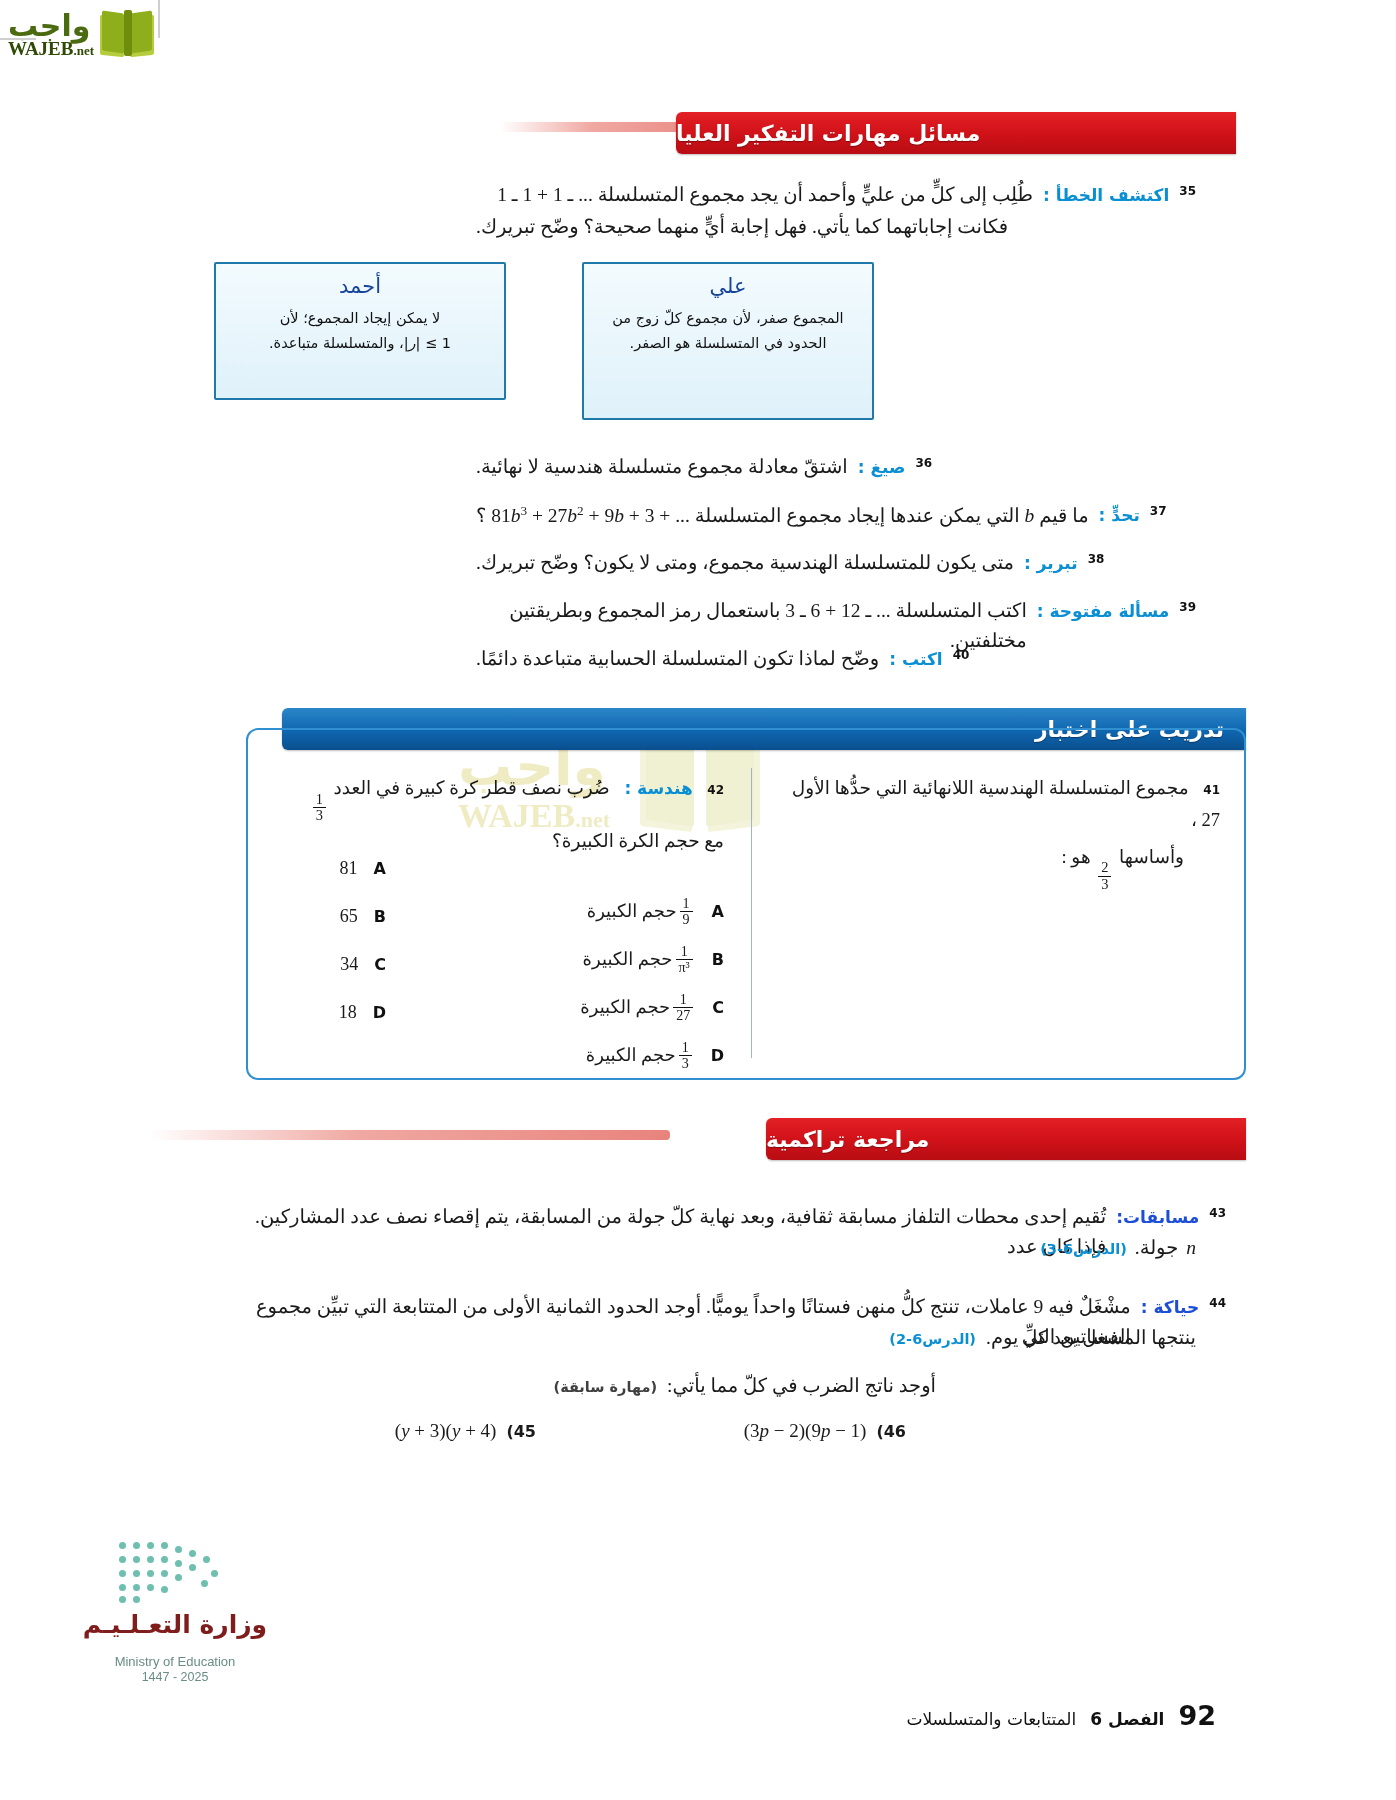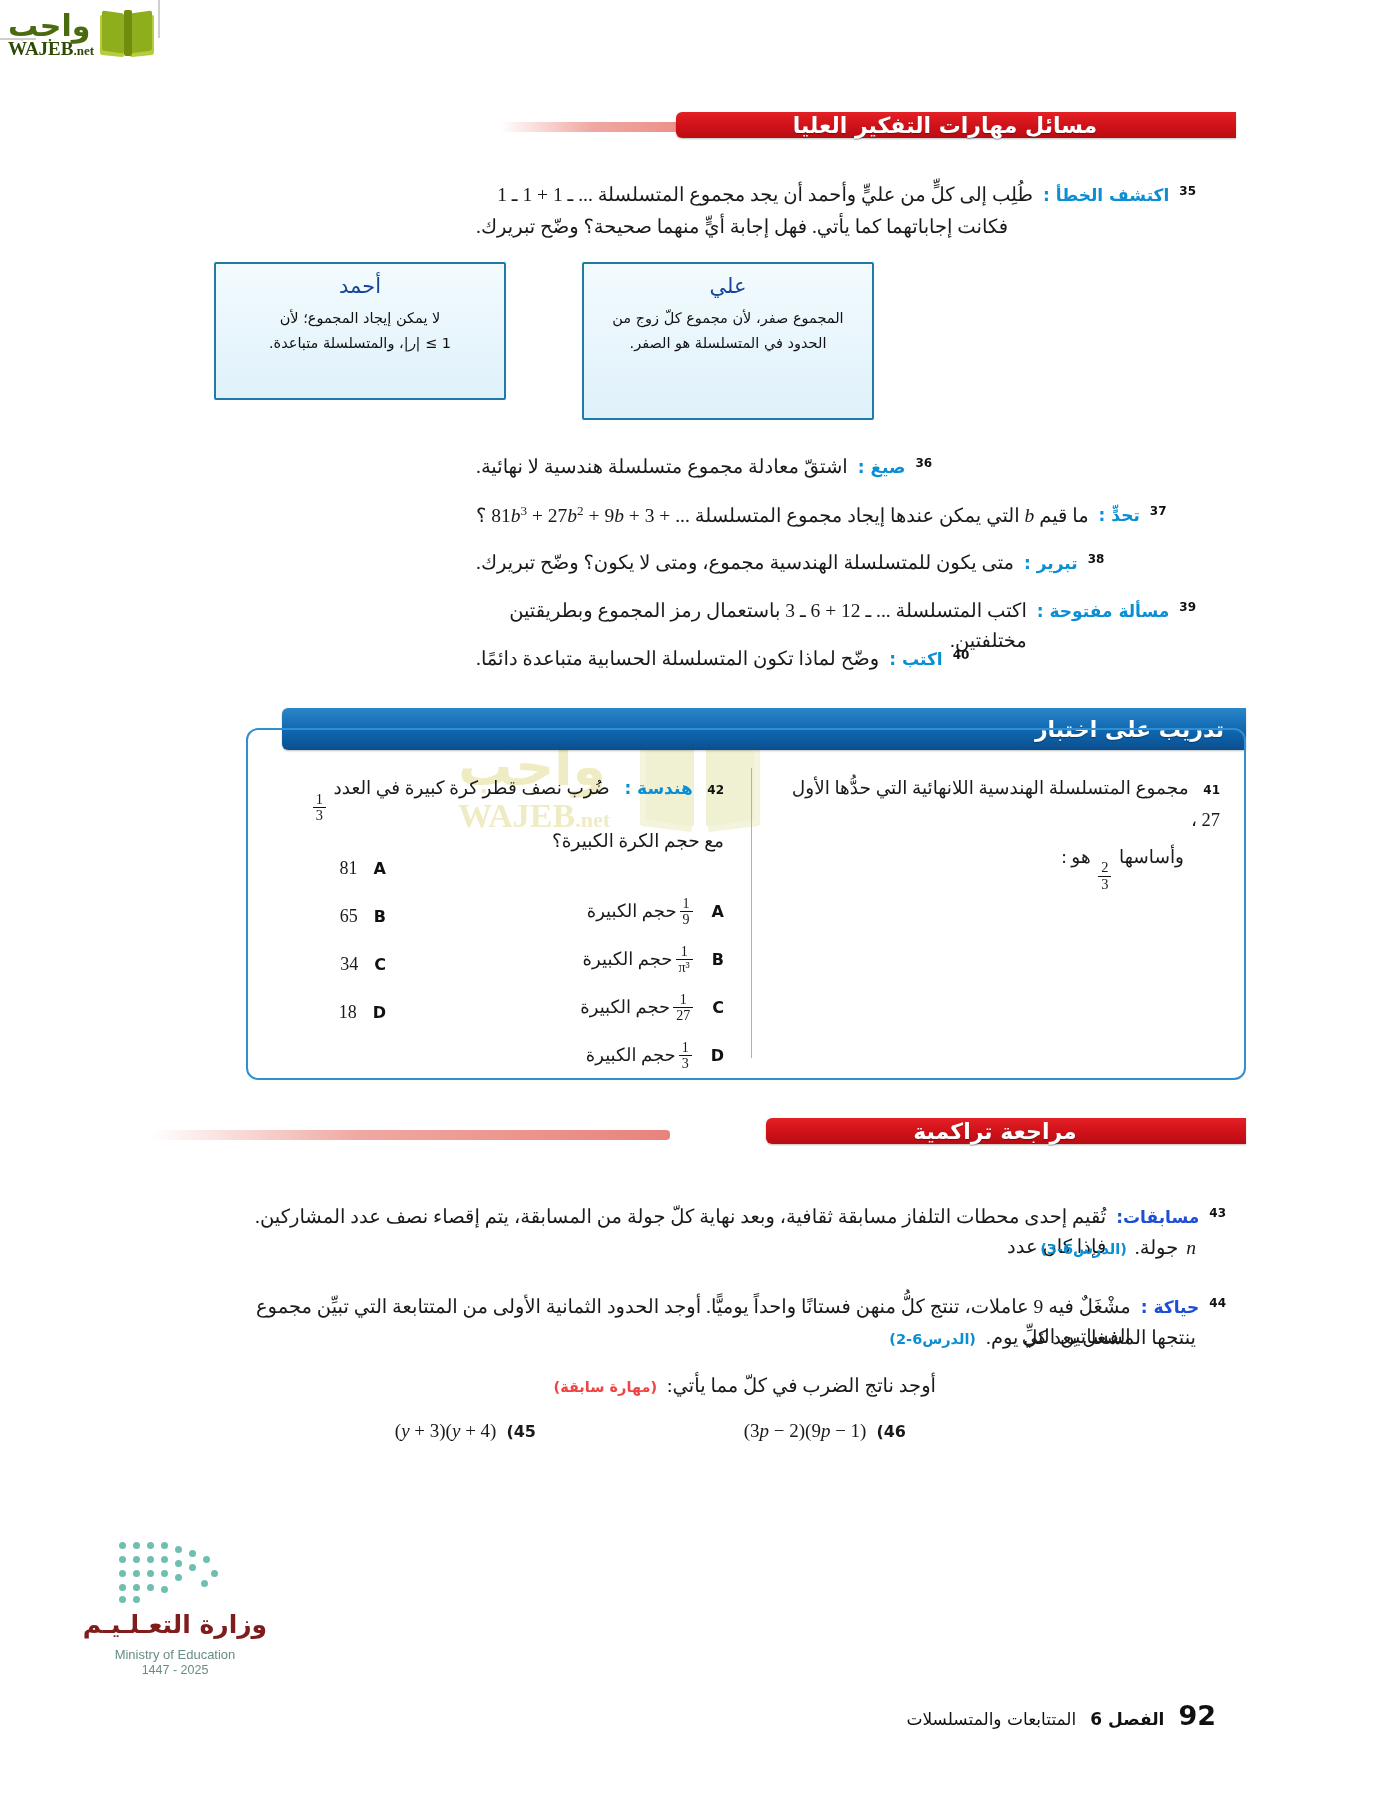--- a/index.html
+++ b/index.html
@@ -77,25 +77,25 @@
   .wm-big .wm-book { position:absolute; right: 10px; top: -6px; width: 120px; height: 110px; }
   .wm-big .wm-book span { position:absolute; border-radius:3px; }
   .wb1 { left:0;   top:12px; width:52px; height:88px; background:#dcd98b; transform: skewY(7deg);}
   .wb2 { left:6px; top:4px;  width:48px; height:90px; background:#cfcf6d; transform: skewY(9deg);}
   .wb3 { right:0;  top:12px; width:52px; height:88px; background:#dcd98b; transform: skewY(-7deg);}
   .wb4 { right:6px;top:4px;  width:48px; height:90px; background:#cfcf6d; transform: skewY(-9deg);}
 
   
   .banner-red {
     position: absolute;
-    height: 26px;
+    height: 42px;
     background: linear-gradient(180deg, #e32025 0%, #cf1118 55%, #b80d13 100%);
     border-radius: 6px 0 0 6px;
     box-shadow: 0 1px 2px rgba(0,0,0,.25);
-    display: flex; align-items: center; justify-content: center;
+    display: flex; align-items: center; justify-content: flex-end;
     padding-right: 22px;
     box-sizing: border-box;
   }
   .banner-red .btitle {
     font-family: "DejaVu Sans", sans-serif;
     font-weight: 700; font-size: 22px; color: #ffffff;
     text-shadow: 0 1px 1px rgba(0,0,0,.35);
     white-space: nowrap;
   }
   .banner-tail {
@@ -236,21 +236,21 @@
     position: absolute; width: 7px; height: 7px; border-radius: 50%;
     background: #6fbfb0;
   }
   .moe-ar {
     font-family: "DejaVu Sans", sans-serif;
     font-size: 25px; font-weight: 700; color: #7f1d1d;
     letter-spacing: 2px;
   }
   .moe-en {
     font-family: "Liberation Sans", sans-serif;
-    font-size: 13px; color: #6a8c86; margin-top: 8px;
+    font-size: 13px; color: #6a8c86; margin-top: 15px;
   }
   .moe-yr {
     font-family: "Liberation Sans", sans-serif;
     font-size: 12.5px; color: #6a8c86; margin-top: 1px;
   }
 
   .footer-line {
     position: absolute;
     right: 180px; top: 1700px;
     direction: rtl;
@@ -262,21 +262,21 @@
   .footer-page   { font-size: 27px; font-weight: 700; color: #111; }
 
   .lesson-tag {
     font-family: "DejaVu Sans", sans-serif;
     font-size: 14.5px; font-weight: 700; color: #0a8fd4;
     direction: rtl;
     white-space: nowrap;
   }
   .skill-tag {
     font-family: "DejaVu Sans", sans-serif;
-    font-size: 14.5px; font-weight: 700; color: #ef4444;
+    font-size: 14.5px; font-weight: 700; color: #404040;
   }
   .mul-item { position: absolute; direction: rtl; display: flex; align-items: center; gap: 10px; font-size: 19px; }
   .mul-num { font-family: "DejaVu Sans", sans-serif; font-weight: 700; font-size: 16px; direction: ltr; }
 </style>
 </head>
 <body>
 
 <div class="wajeb-logo">
   <div class="wajeb-text-wrap">
     <span class="wajeb-ar">واجب</span>

